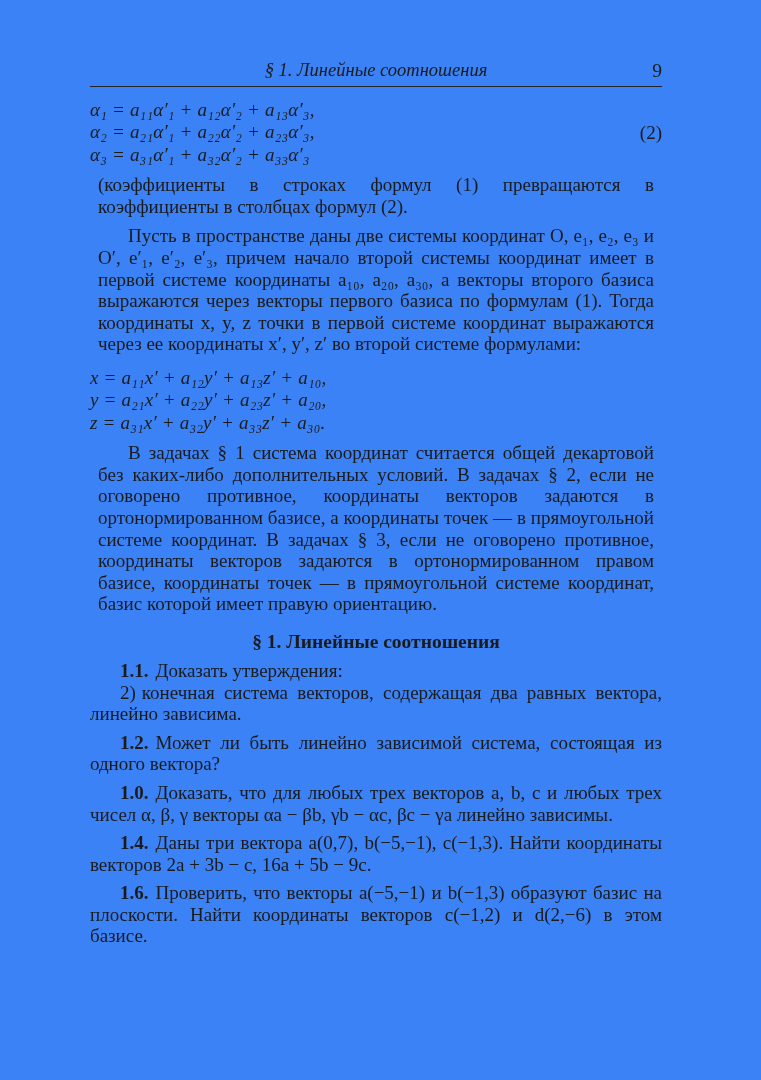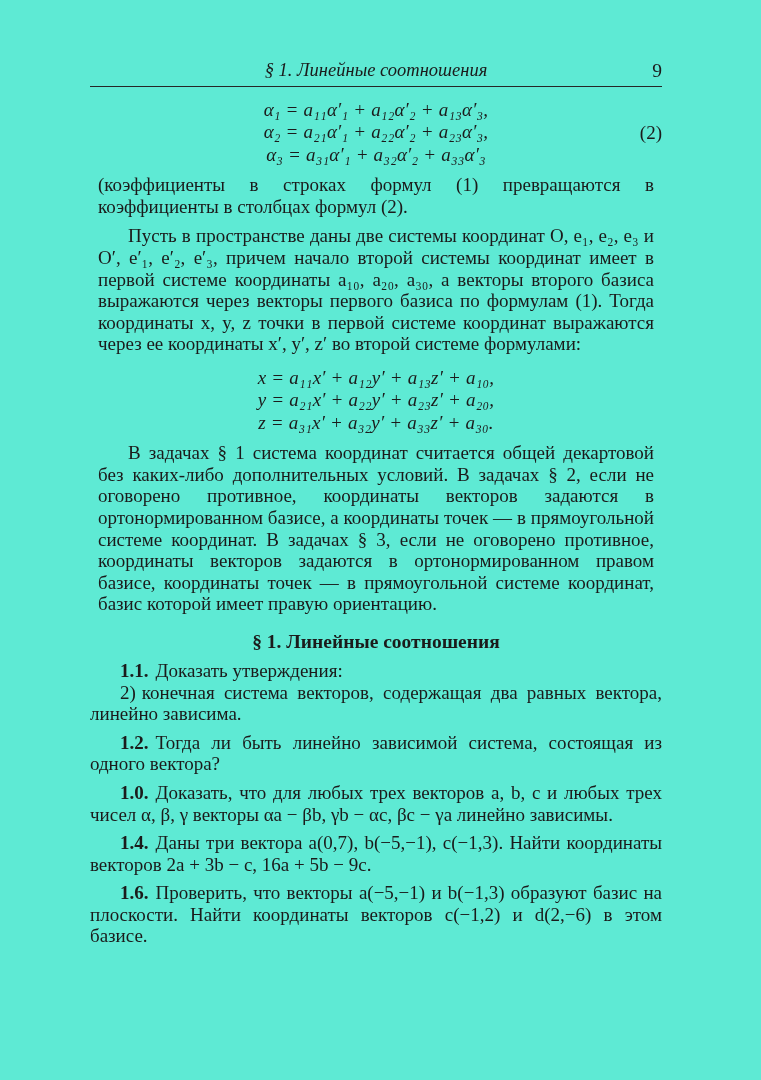--- a/index.html
+++ b/index.html
@@ -6,21 +6,21 @@
     margin: 0;
     padding: 0;
     background: #f6f6f4;
   }
   .page {
     position: relative;
     width: 761px;
     height: 1080px;
     margin: 0 auto;
     box-sizing: border-box;
-    background: #5eead4;
+    background: #3b82f6;
     color: #1b1b1b;
     font-family: "Liberation Serif", "DejaVu Serif", serif;
     font-size: 19px;
     line-height: 21.6px;
     padding: 60px 99px 0 90px;
     overflow: hidden;
   }
   
   .running-head {
     position: relative;
@@ -37,21 +37,21 @@
     font-size: 19.5px;
   }
   .head-rule {
     border: 0;
     border-top: 1.6px solid #262626;
     margin: 2px 0 0 0;
   }
   
   .eqblock {
     position: relative;
-    text-align: center;
+    text-align: left;
     margin: 12px 0 8px 0;
   }
   .eqblock .eq {
     font-style: italic;
     line-height: 22.4px;
     letter-spacing: 0.2px;
   }
   .eqblock .eqnum {
     position: absolute;
     right: 0;
@@ -126,21 +126,21 @@
 
   <h2 class="section-heading">§ 1. Линейные соотношения</h2>
 
   <p class="problem">
     <span class="plabel">1.1.</span><span>Доказать утверждения:</span>
   </p>
   <p class="problem sub">
     <span class="plabel">2)</span><span>конечная система векторов, содержащая два равных вектора, линейно зависима.</span>
   </p>
   <p class="problem">
-    <span class="plabel">1.2.</span><span>Тогда ли быть линейно зависимой система, состоящая из одного вектора?</span>
+    <span class="plabel">1.2.</span><span>Может ли быть линейно зависимой система, состоящая из одного вектора?</span>
   </p>
   <p class="problem">
     <span class="plabel">1.0.</span><span>Доказать, что для любых трех векторов a, b, c и любых трех чисел α, β, γ векторы αa − βb, γb − αc, βc − γa линейно зависимы.</span>
   </p>
   <p class="problem">
     <span class="plabel">1.4.</span><span>Даны три вектора a(0,7), b(−5,−1), c(−1,3). Найти координаты векторов 2a + 3b − c, 16a + 5b − 9c.</span>
   </p>
   <p class="problem">
     <span class="plabel">1.6.</span><span>Проверить, что векторы a(−5,−1) и b(−1,3) образуют базис на плоскости. Найти координаты векторов c(−1,2) и d(2,−6) в этом базисе.</span>
   </p>

